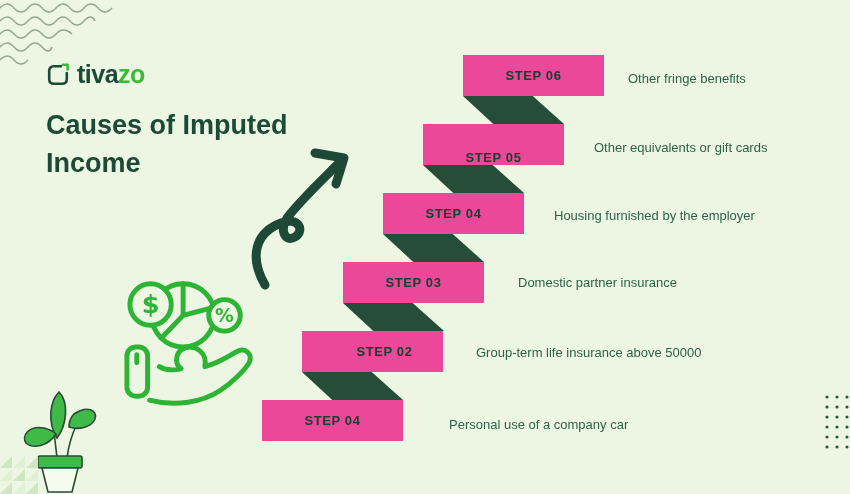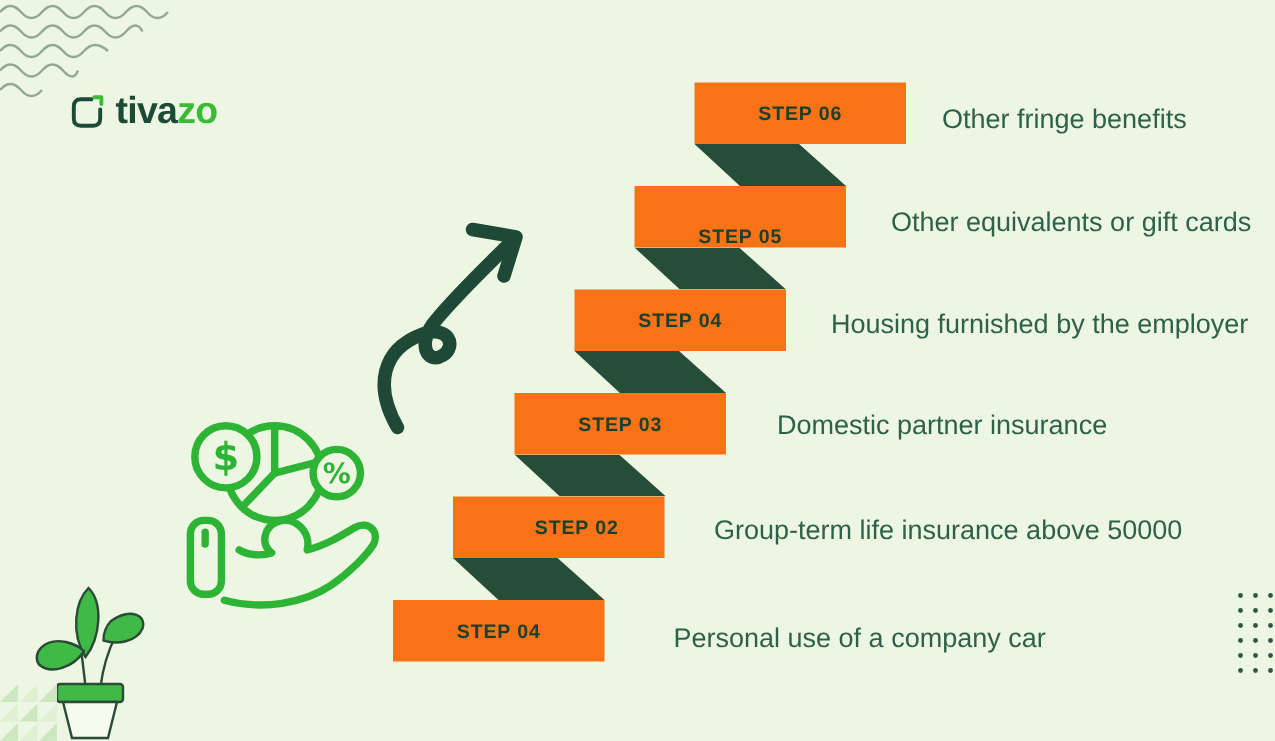--- a/index.html
+++ b/index.html
@@ -27,31 +27,31 @@
     font-size:27px; line-height:38px; font-weight:700; color:#1b4a36;
   }
 
   
   .money-hand { position:absolute; left:116px; top:272px; }
   .arrow { position:absolute; left:247px; top:135px; }
 
   
   .step {
     position:absolute; width:141px; height:41px;
-    background:#f97316; display:flex; align-items:center; justify-content:center;
+    background:#ec4899; display:flex; align-items:center; justify-content:center;
   }
   .step-label {
     font-size:13px; font-weight:700; letter-spacing:0.6px; color:#17402f;
   }
   .connector {
     position:absolute; width:101px; height:28px; background:#254d38;
     clip-path:polygon(0% 0%, 69% 0%, 100% 100%, 30% 100%);
   }
   .desc {
-    position:absolute; font-size:18px; line-height:22px; color:#2e6248; white-space:nowrap;
+    position:absolute; font-size:13px; line-height:22px; color:#2e6248; white-space:nowrap;
   }
 </style>
 </head>
 <body>
 
 <div class="canvas">
 
   <svg class="waves" width="115" height="66" viewBox="0 0 115 66" fill="none">
     <g stroke="#93a893" stroke-width="1.6" fill="none">
       <path d="M0,8 Q7,0 14,8 T28,8 T42,8 T56,8 T70,8 T84,8 T98,8 T112,8"></path>
@@ -63,20 +63,21 @@
   </svg>
 
   <div class="logo">
     <svg width="24" height="24" viewBox="0 0 24 24" fill="none">
       <path d="M15,3.2 H8 Q3.2,3.2 3.2,8 V16 Q3.2,20.8 8,20.8 H16 Q20.8,20.8 20.8,16 V10" stroke="#1b4a36" stroke-width="2.6" stroke-linecap="round" fill="none"></path>
       <path d="M16.8,1.8 L21.6,1.8 L21.6,6.4" stroke="#3bbb35" stroke-width="2.6" stroke-linecap="round" stroke-linejoin="round" fill="none"></path>
     </svg>
     <div class="logo-text"><span>tiva</span><span class="accent">zo</span></div>
   </div>
 
+  <div class="title">Causes of Imputed Income</div>
 
   <svg class="money-hand" width="148" height="138" viewBox="0 0 150 140" fill="none">
     <g stroke="#2eb434" stroke-width="5" stroke-linecap="round" stroke-linejoin="round" fill="none">
 
       <circle cx="68" cy="44" r="32"></circle>
       <path d="M68,44 V12"></path>
       <path d="M68,44 L99,36"></path>
       <path d="M68,44 L46,67"></path>
 
       <circle cx="35" cy="33" r="21" fill="#ecf6e3"></circle>

